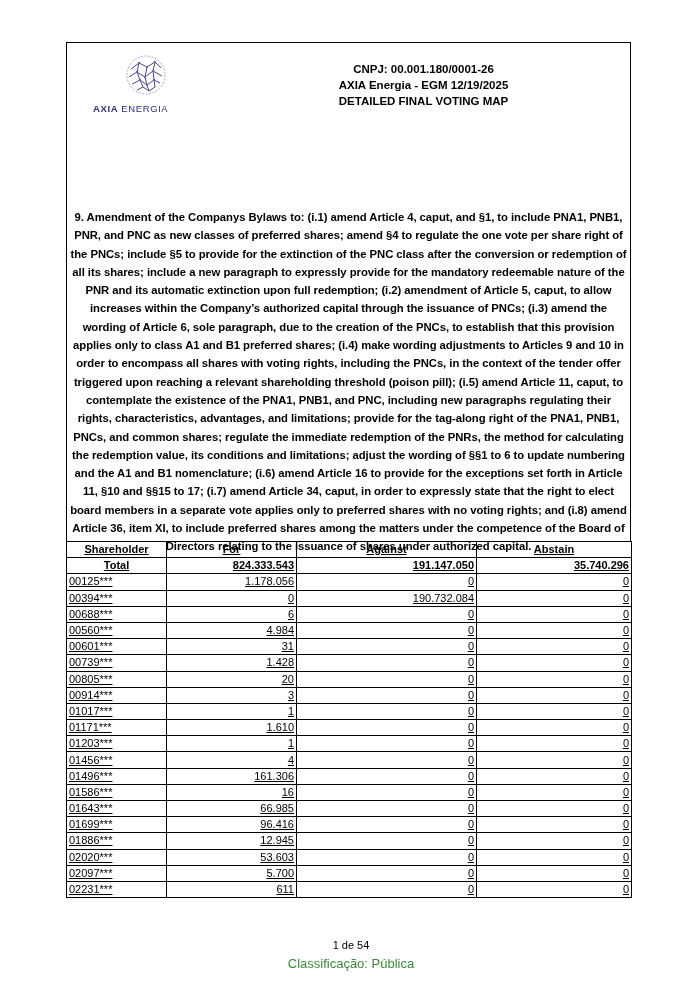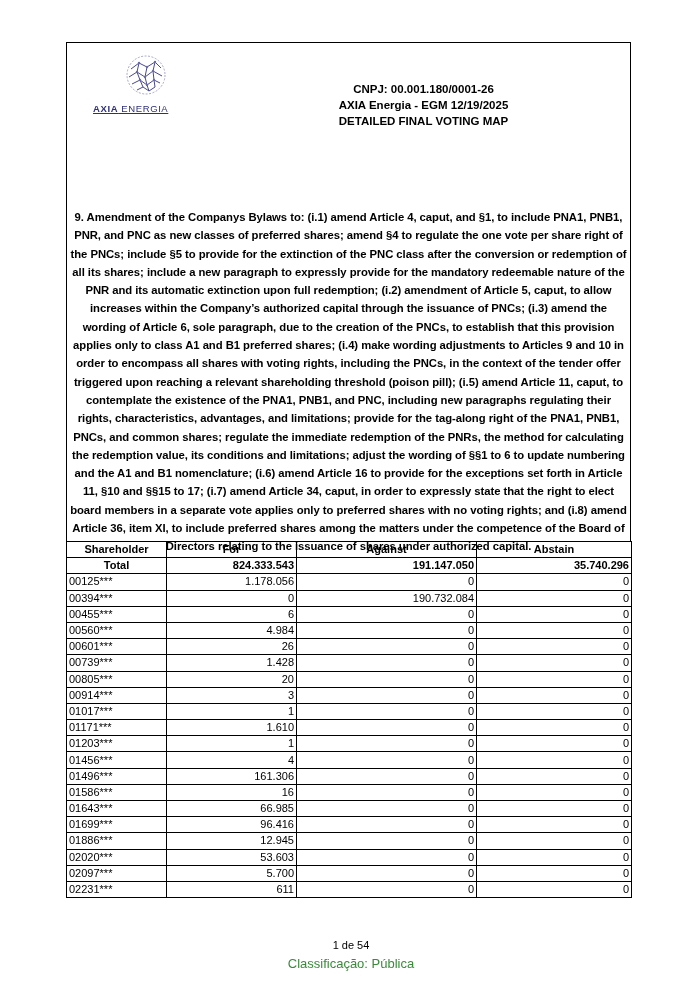--- a/index.html
+++ b/index.html
@@ -1,30 +1,30 @@
 <!DOCTYPE html>
 <html><head>
 <meta charset="utf-8">
 <style>
   html, body { margin: 0; padding: 0; background: #ffffff; }
   body { width: 698px; height: 987px; position: relative; font-family: "Liberation Sans", sans-serif; color: #000; overflow: hidden; }
   .page-frame { position: absolute; left: 66px; top: 42px; width: 565px; height: 500px; border: 1.5px solid #000; box-sizing: border-box; border-bottom: none; }
   .logo { position: absolute; left: 12px; top: 8px; width: 100px; height: 70px; }
-  .logo-text { position: absolute; left: 14px; top: 52px; font-size: 9.5px; letter-spacing: 0.6px; color: #2d2f7a; font-weight: 400; white-space: nowrap; text-decoration: underline; }
+  .logo-text { position: absolute; left: 14px; top: 52px; font-size: 9.5px; letter-spacing: 0.6px; color: #2d2f7a; font-weight: 400; white-space: nowrap; }
   .logo-text b { font-weight: 700; }
-  .header-lines { position: absolute; left: 150px; right: 0; top: 38px; text-align: center; font-weight: 700; font-size: 11.5px; line-height: 16px; }
+  .header-lines { position: absolute; left: 150px; right: 0; top: 18px; text-align: center; font-weight: 700; font-size: 11.5px; line-height: 16px; }
   .item-text { position: absolute; left: 2px; right: 2px; top: 165px; text-align: center; font-weight: 700; font-size: 11.3px; line-height: 18.3px; letter-spacing: -0.05px; }
   table.vote { position: absolute; left: 66px; top: 541px; width: 565px; border-collapse: collapse; table-layout: fixed; font-size: 11px; }
   table.vote td, table.vote th { border: 1.2px solid #000; height: 15.2px; padding: 0 2px; line-height: 13px; white-space: nowrap; overflow: hidden; }
   table.vote th { font-weight: 700; text-align: center; }
   table.vote tr.total td { font-weight: 700; }
   table.vote td.num { text-align: right; }
   table.vote td.name { text-align: left; }
   table.vote tr.total td.name { text-align: center; }
-  table.vote { border: 1.5px solid #000; }
+  table.vote { border: 1.5px solid #000; text-decoration: underline; }
   .col-sh { width: 100px; } .col-for { width: 130px; } .col-against { width: 180px; } .col-abstain { width: 155px; }
   .footer { position: absolute; left: 2px; width: 698px; text-align: center; }
   .page-num { top: 939px; font-size: 11px; }
   .classif { top: 956px; font-size: 13px; color: #3a8a3a; }
 </style>
 </head>
 <body>
 
 <div class="page-frame">
   <div class="logo">
@@ -97,34 +97,34 @@
         <td class="num">0</td>
         <td class="num">0</td>
       </tr>
       <tr>
         <td class="name">00394***</td>
         <td class="num">0</td>
         <td class="num">190.732.084</td>
         <td class="num">0</td>
       </tr>
       <tr>
-        <td class="name">00455***</td>
+        <td class="name">00688***</td>
         <td class="num">6</td>
         <td class="num">0</td>
         <td class="num">0</td>
       </tr>
       <tr>
         <td class="name">00560***</td>
         <td class="num">4.984</td>
         <td class="num">0</td>
         <td class="num">0</td>
       </tr>
       <tr>
         <td class="name">00601***</td>
-        <td class="num">26</td>
+        <td class="num">31</td>
         <td class="num">0</td>
         <td class="num">0</td>
       </tr>
       <tr>
         <td class="name">00739***</td>
         <td class="num">1.428</td>
         <td class="num">0</td>
         <td class="num">0</td>
       </tr>
       <tr>

